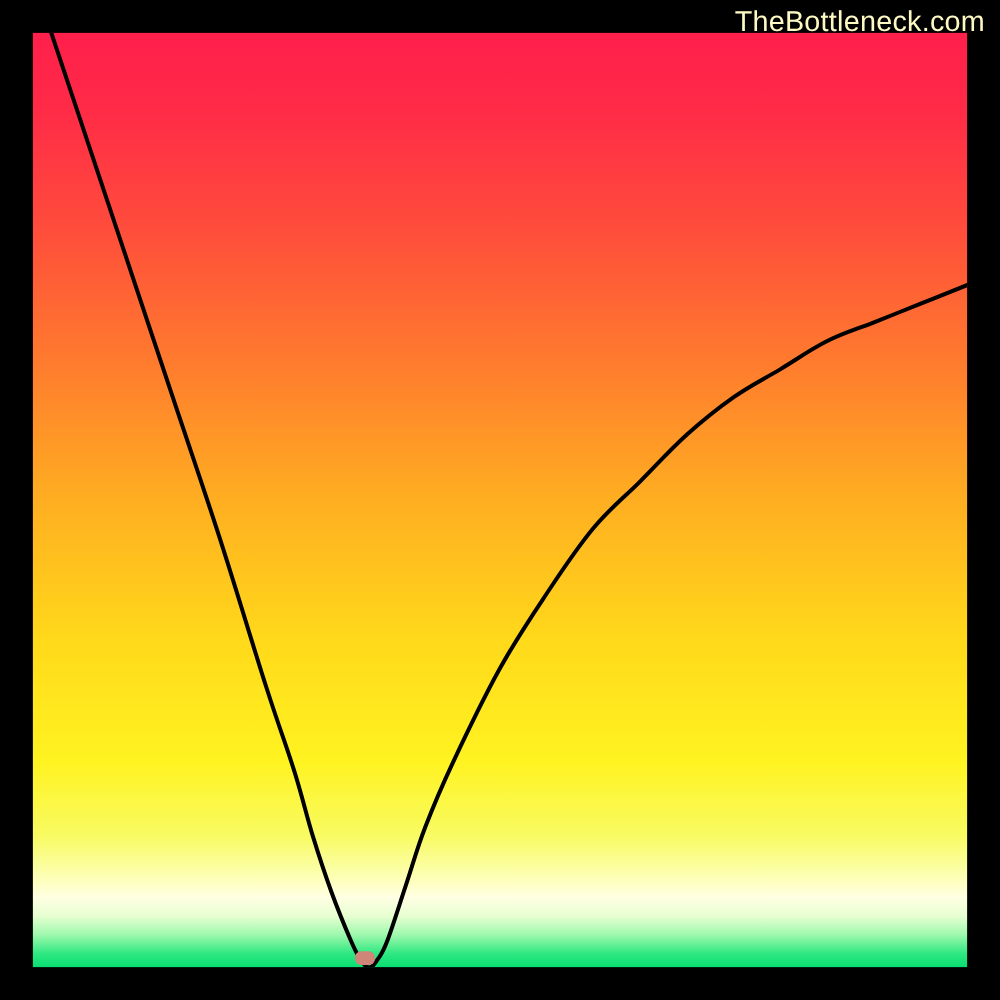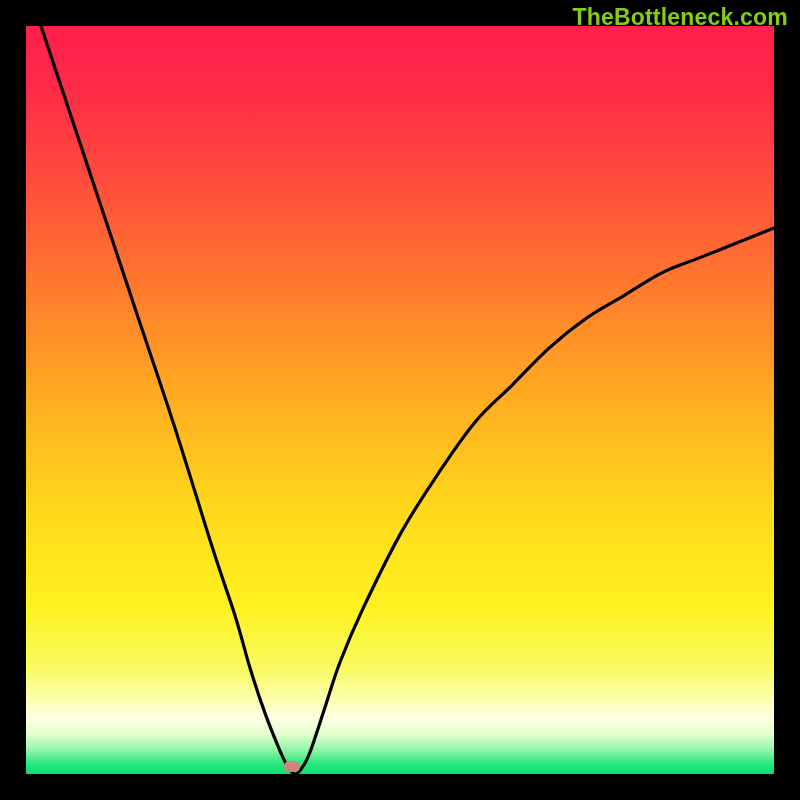--- a/index.html
+++ b/index.html
@@ -20,24 +20,24 @@
     overflow: hidden;
   }
   .gradient {
     position: absolute;
     inset: 0;
   }
   .watermark {
     position: absolute;
     top: 4px;
     right: 12px;
-    color: #84cc16;
+    color: #fef9c3;
     font-size: 23px;
     letter-spacing: 0.2px;
-    font-weight: 700;
+    font-weight: 400;
   }
   svg.curve {
     position: absolute;
     inset: 0;
   }
   .marker {
     position: absolute;
     width: 16px;
     height: 11px;
     background: #cf8578;

